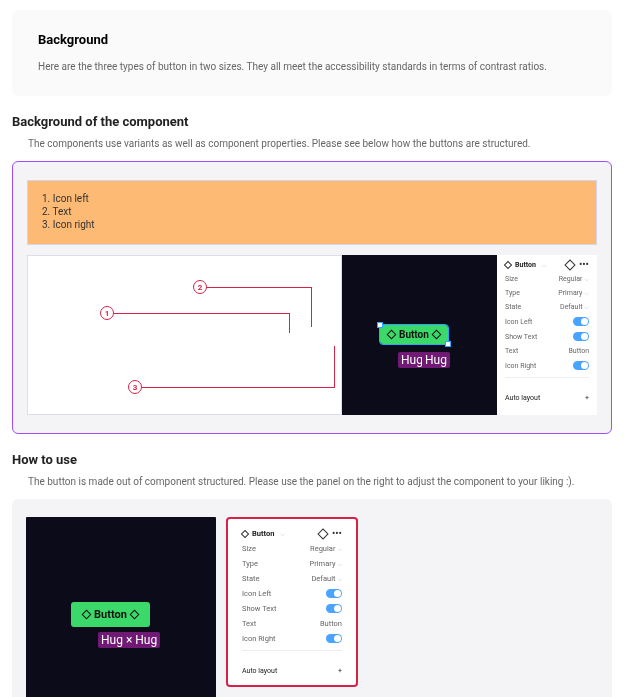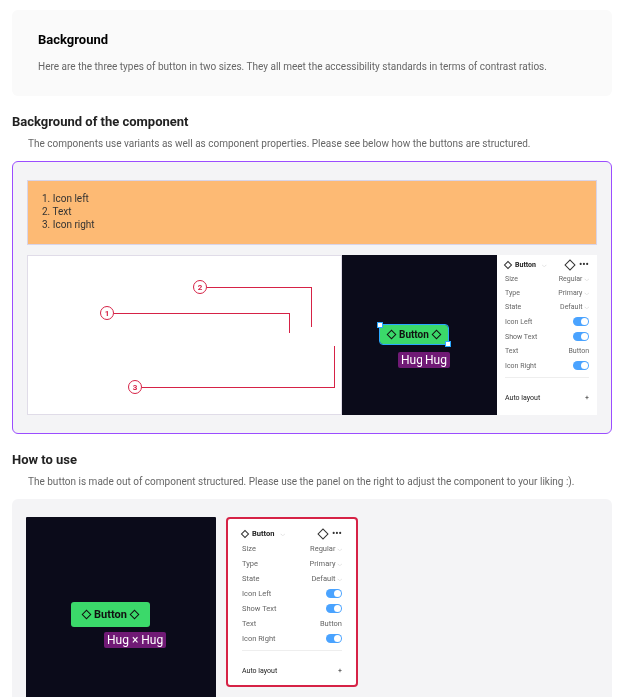--- a/index.html
+++ b/index.html
@@ -138,21 +138,21 @@
 <div class="section-desc">The button is made out of component structured. Please use the panel on the right to adjust the component to your liking :).</div>
 
 <div class="panel">
   <div class="h2-row">
     <div class="h2-dark">
       <div class="btn-chip" style="top:85px;left:45px;padding:6px 12px;font-size:11px">
         <span class="di"></span>
         <span>Button</span>
         <span class="di"></span>
       </div>
-      <span class="hug-tag" style="top:115px;left:78px">Hug × Hug</span>
+      <span class="hug-tag" style="top:115px;left:72px">Hug × Hug</span>
     </div>
     <div class="h2-props-wrap">
       <div class="h2-props">
         <div class="props-head">
           <span class="diamond"></span>
           <span class="bold">Button</span>
           <span class="chev">⌵</span>
           <span style="flex:1"></span>
           <span class="actions">
             <span class="ic"></span>

